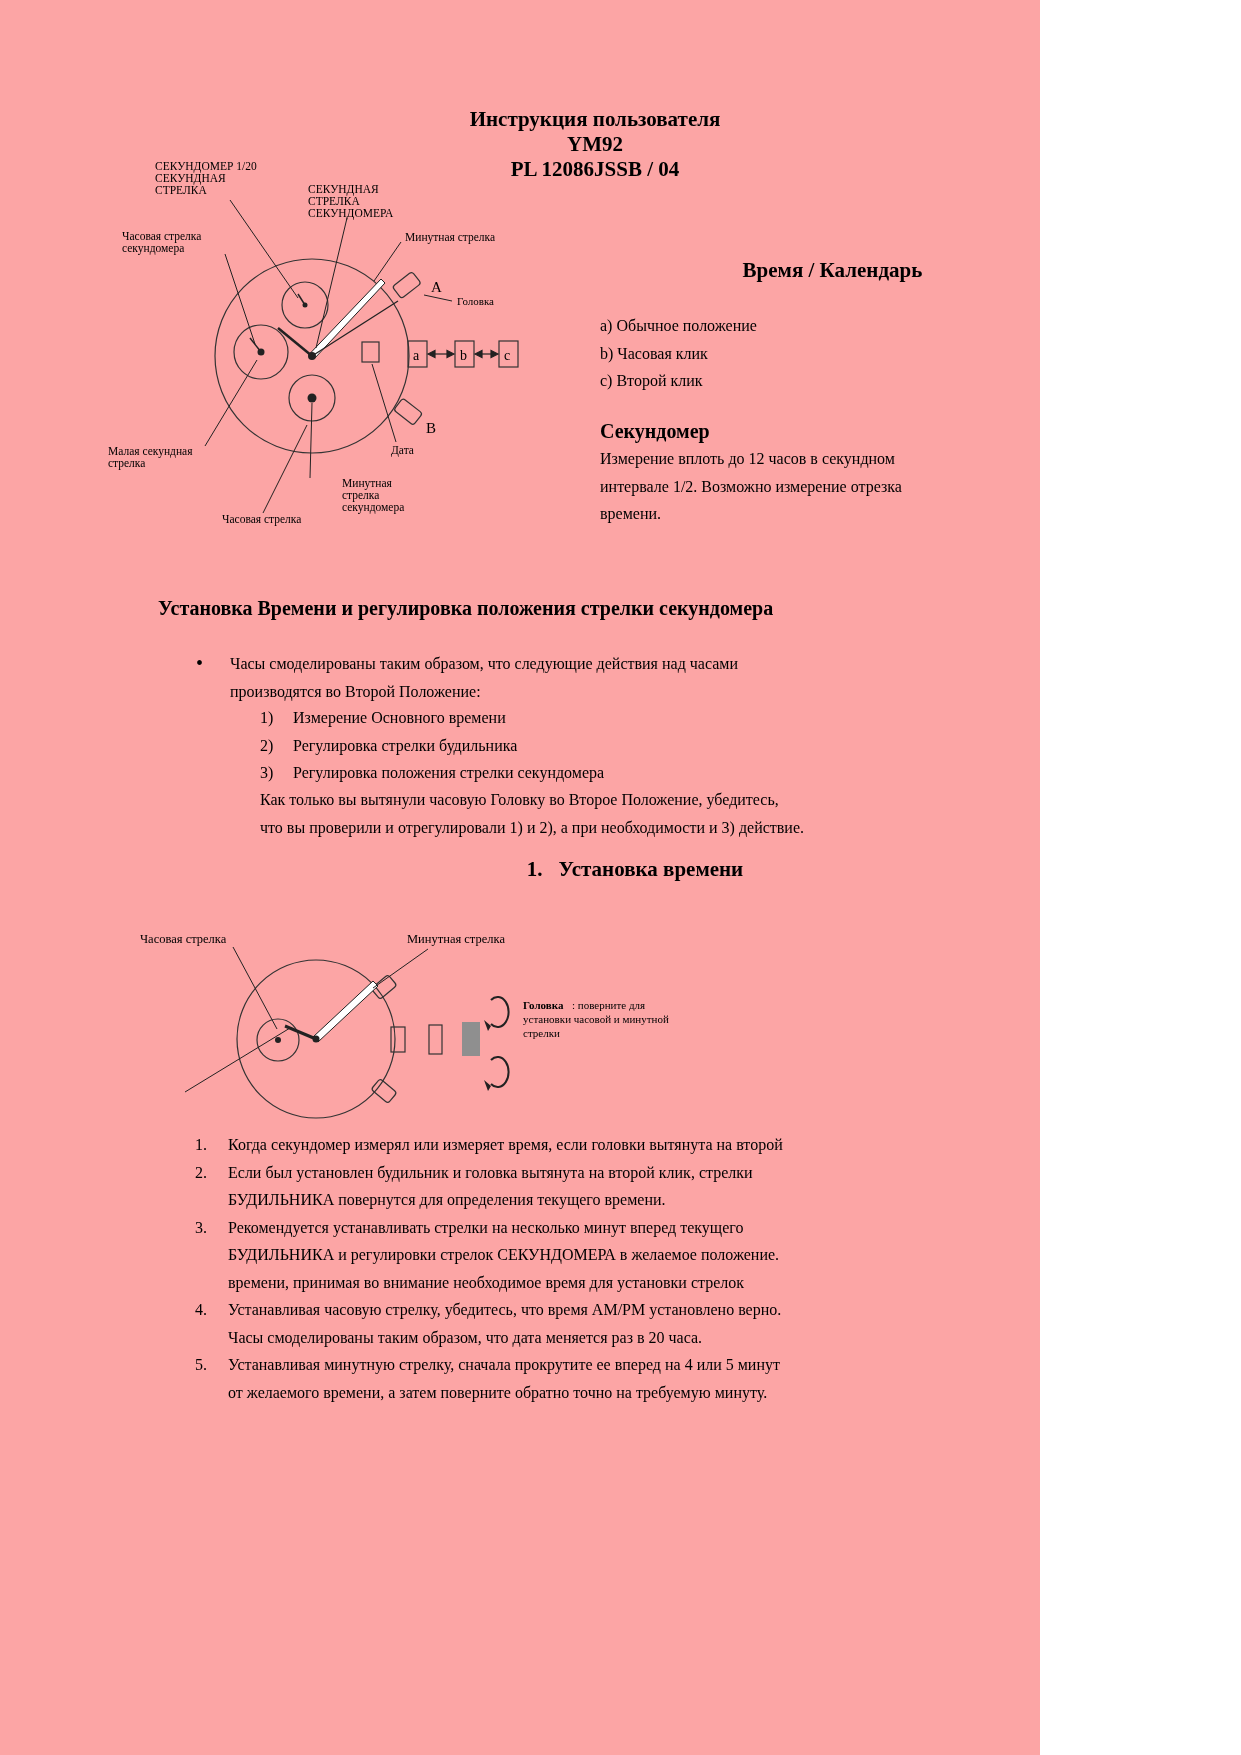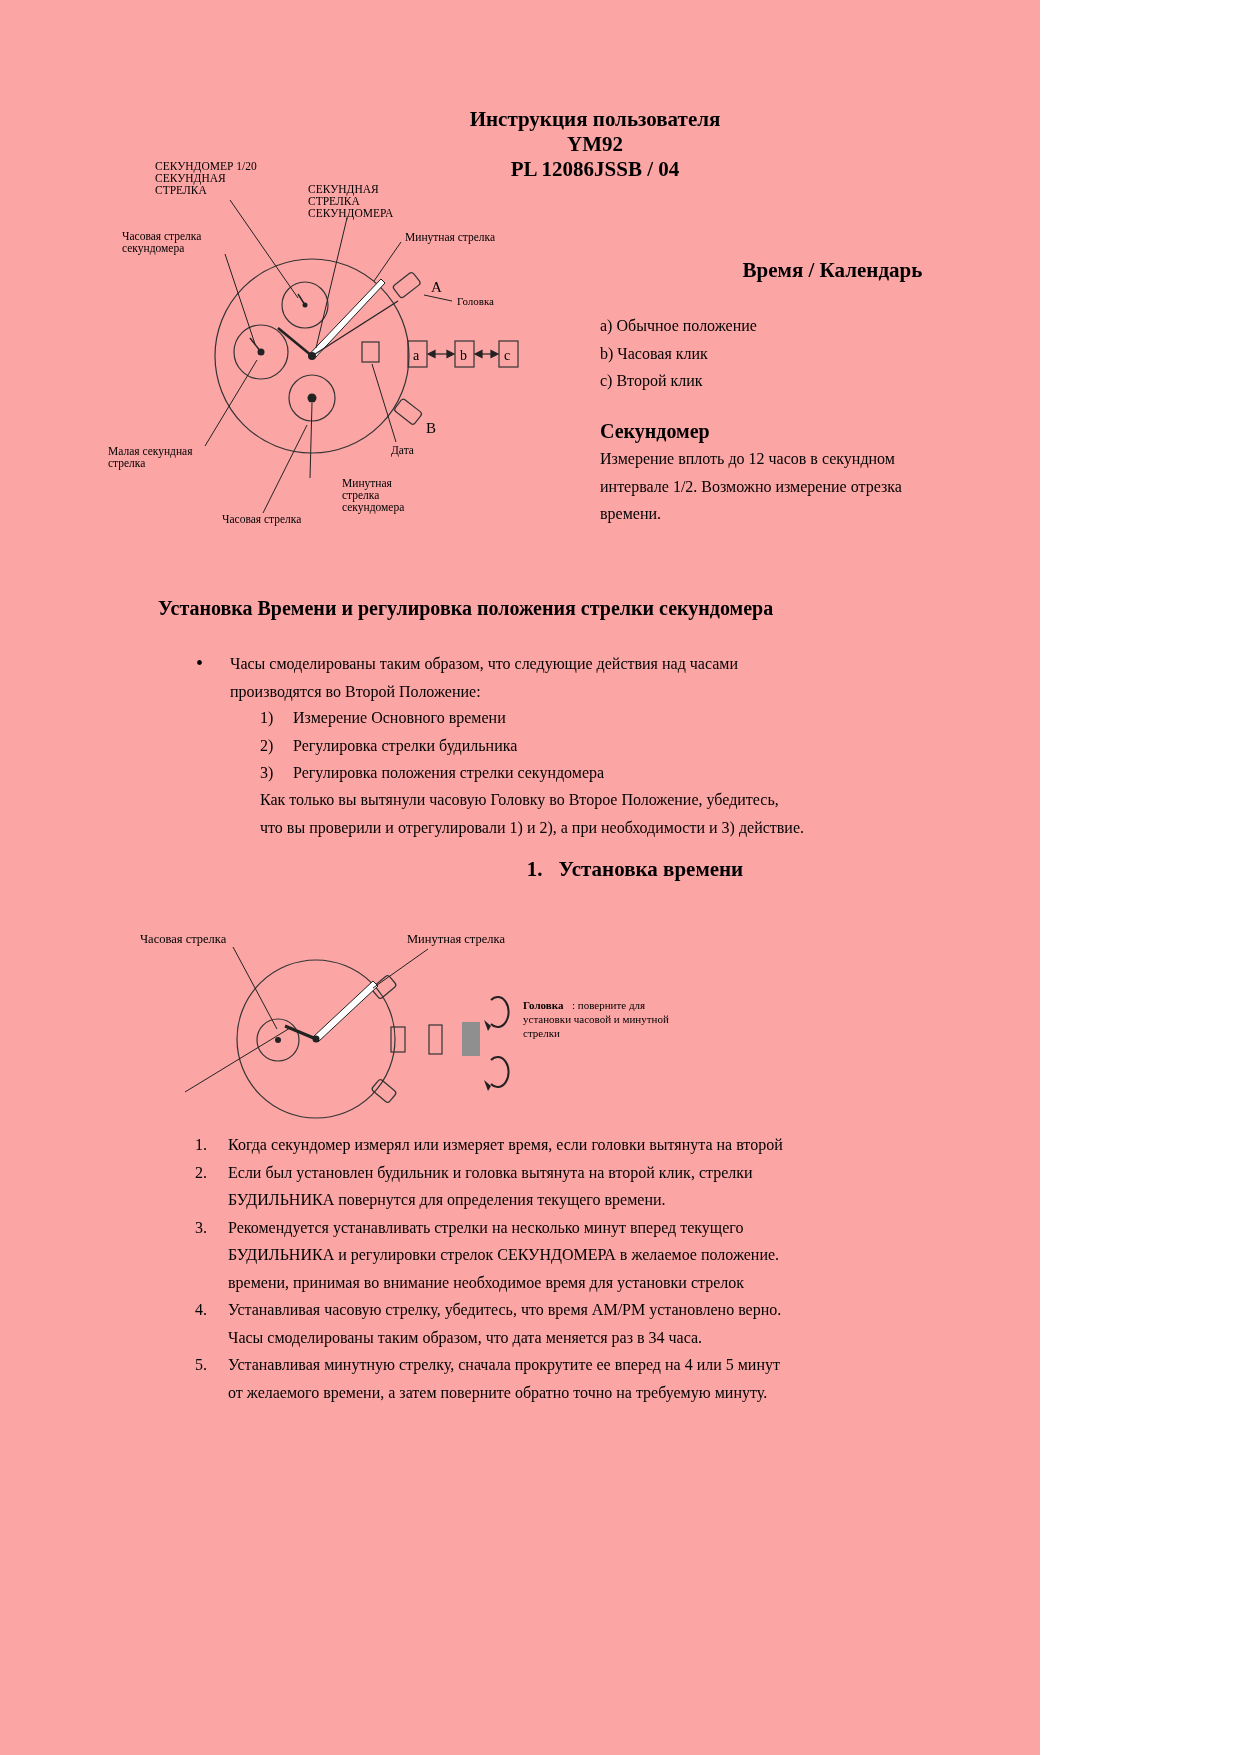--- a/index.html
+++ b/index.html
@@ -236,21 +236,21 @@
       <div class="step-text">
         <div>Рекомендуется устанавливать стрелки на несколько минут вперед текущего</div>
         <div>БУДИЛЬНИКА и регулировки стрелок СЕКУНДОМЕРА в желаемое положение.</div>
         <div>времени, принимая во внимание необходимое время для установки стрелок</div>
       </div>
     </div>
     <div class="step">
       <span class="step-num">4.</span>
       <div class="step-text">
         <div>Устанавливая часовую стрелку, убедитесь, что время AM/PM установлено верно.</div>
-        <div>Часы смоделированы таким образом, что дата меняется раз в 34 часа.</div>
+        <div>Часы смоделированы таким образом, что дата меняется раз в 20 часа.</div>
       </div>
     </div>
     <div class="step">
       <span class="step-num">5.</span>
       <div class="step-text">
         <div>Устанавливая минутную стрелку, сначала прокрутите ее вперед на 4 или 5 минут</div>
         <div>от желаемого времени, а затем поверните обратно точно на требуемую минуту.</div>
       </div>
     </div>
   </div>

